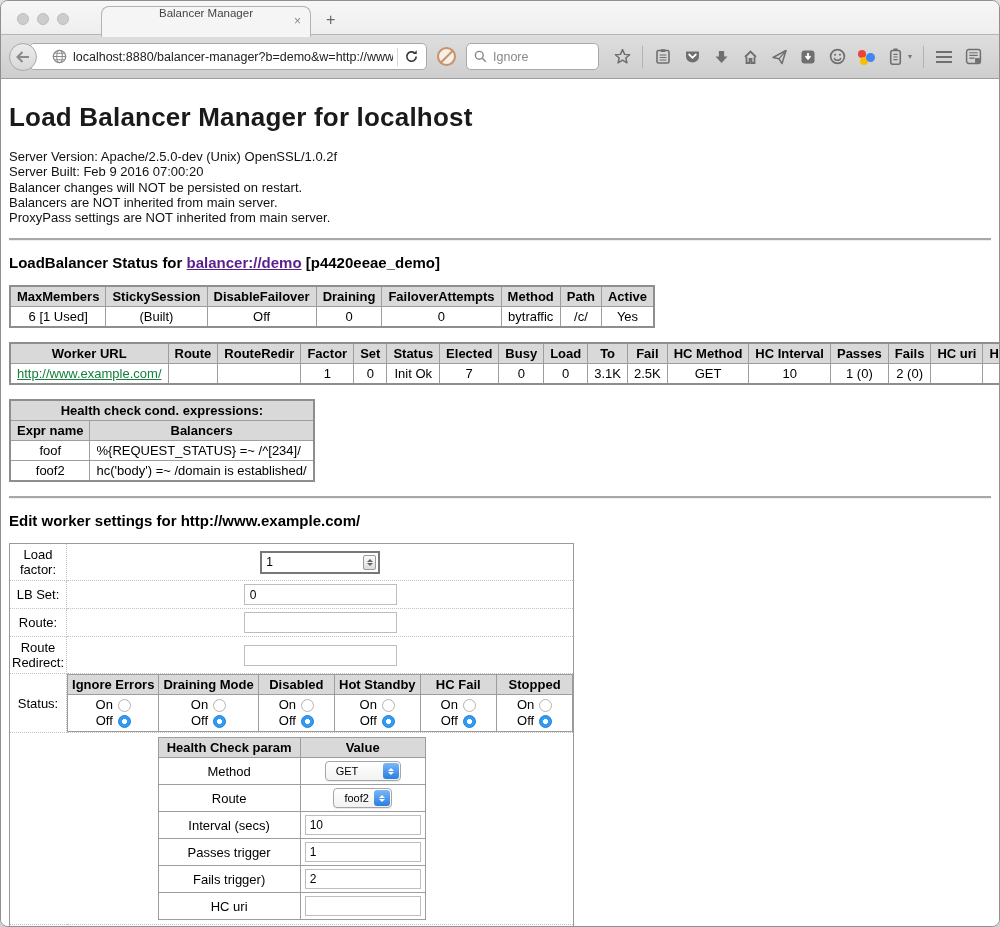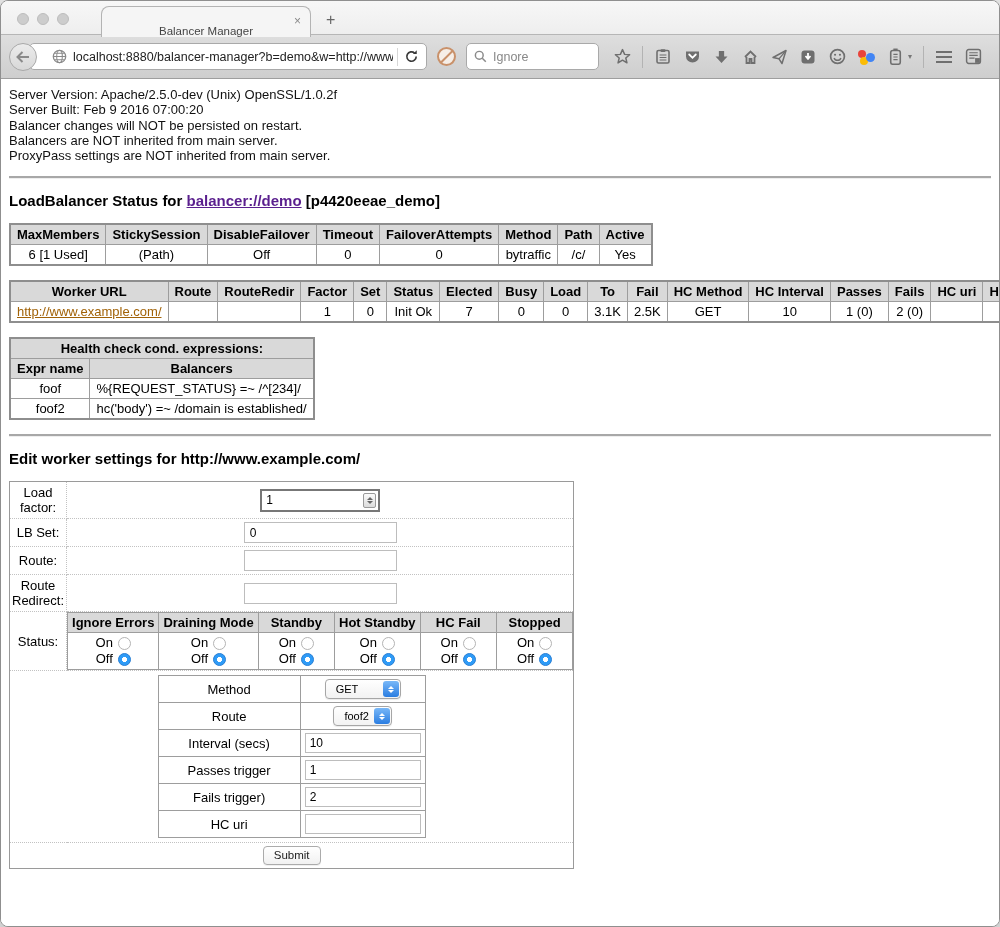--- a/index.html
+++ b/index.html
@@ -11,21 +11,21 @@
     box-shadow:0 10px 30px rgba(0,0,0,.25); position:relative;
   }
 
   
   .tabstrip { height:34px; background:linear-gradient(#f7f7f7,#eeeeee); position:relative; border-bottom:1px solid #b6b6b6; }
   .traffic { position:absolute; left:16px; top:12px; display:flex; gap:8px; }
   .traffic .dot { width:12px; height:12px; border-radius:50%; background:#cdcdcd; border:1px solid #bdbdbd; }
   .tab {
     position:absolute; left:100px; top:5px; width:210px; height:31px;
     background:#f5f5f5; border:1px solid #b3b3b3; border-bottom:none;
-    border-radius:8px 8px 0 0; display:flex; align-items:flex-end; justify-content:center;
+    border-radius:8px 8px 0 0; display:flex; align-items:flex-start; justify-content:center;
     font-size:11.5px; color:#444;
   }
   .tab .close { position:absolute; right:9px; top:8px; color:#8a8a8a; font-size:12px; line-height:12px; cursor:default; }
   .newtab { position:absolute; left:325px; top:10px; font-size:16px; color:#666; }
 
   
   .toolbar {
     height:44px; background:linear-gradient(#dedede,#cecece);
     border-bottom:1px solid #9e9e9e; display:flex; align-items:center; padding:0 8px; gap:6px;
   }
@@ -66,21 +66,21 @@
   .page { background:#fff; height:848px; padding:8px 8px 0 8px; color:#000; overflow:hidden; }
   h1.title { font-size:26px; font-weight:bold; color:#1a1a1a; margin:15px 0 16px 0; letter-spacing:.2px; }
   .info { font-size:13px; line-height:15.3px; color:#111; }
   hr.rule { border:none; border-top:2px solid #a8a8a8; border-bottom:1px solid #eee; margin:13px 0; }
   h3.sect { font-size:15px; font-weight:bold; margin:4px 0 14px 0; }
   h3.sect a { color:#5a1f8e; }
 
   table.dt { border-collapse:collapse; border:2px solid #8e8e8e; font-size:13px; margin-bottom:14px; }
   .dt th, .dt td { border:1px solid #9d9d9d; padding:2px 6px; text-align:center; white-space:nowrap; }
   .dt th { background:#d9d9d9; }
-  .dt a { color:#a16207; }
+  .dt a { color:#15803d; }
   .dt td.l { text-align:left; }
   table.wide { width:984px; }
 
   
   table.form { border-collapse:collapse; border:1px solid #9a9a9a; width:564px; font-size:13px; }
   .form > tbody > tr > td { border:1px dotted #c2c2c2; padding:3px 2px; text-align:center; vertical-align:middle; }
   .form td.lab { width:100px; }
 
   .txt { border:1px solid #bdbdbd; height:21px; width:153px; font-size:12px; padding:1px 5px; font-family:"Liberation Sans",sans-serif; }
   .numwrap { display:inline-flex; align-items:center; border:2px solid #777; width:120px; height:23px; background:#fff; padding-left:4px; position:relative; }
@@ -238,20 +238,21 @@
         <svg width="17" height="17" viewBox="0 0 16 16">
             <rect x="1.5" y="1.5" width="13" height="13" rx="2" fill="none" stroke="#6f6f6f" stroke-width="1.4"></rect>
             <path d="M4 4.5 h8 M4 7 h8 M4 9.5 h5" stroke="#6f6f6f" stroke-width="1.1"></path>
             <rect x="9.5" y="9.5" width="4.5" height="4.5" fill="#6f6f6f"></rect>
           </svg>
       </span>
     </div>
   </div>
 
   <div class="page">
+    <h1 class="title">Load Balancer Manager for localhost</h1>
 
     <div class="info">
       <div>Server Version: Apache/2.5.0-dev (Unix) OpenSSL/1.0.2f</div>
       <div>Server Built: Feb 9 2016 07:00:20</div>
       <div>Balancer changes will NOT be persisted on restart.</div>
       <div>Balancers are NOT inherited from main server.</div>
       <div>ProxyPass settings are NOT inherited from main server.</div>
     </div>
 
     <hr class="rule">
@@ -259,29 +260,29 @@
     <h3 class="sect">
       <span>LoadBalancer Status for </span><a href="#">balancer://demo</a><span> [p4420eeae_demo]</span>
     </h3>
 
     <table class="dt">
       <tbody>
           <tr>
         <th>MaxMembers</th>
         <th>StickySession</th>
         <th>DisableFailover</th>
-        <th>Timeout</th>
+        <th>Draining</th>
         <th>FailoverAttempts</th>
         <th>Method</th>
         <th>Path</th>
         <th>Active</th>
       </tr>
       <tr>
         <td>6 [1 Used]</td>
-        <td>(Path)</td>
+        <td>(Built)</td>
         <td>Off</td>
         <td>0</td>
         <td>0</td>
         <td>bytraffic</td>
         <td>/c/</td>
         <td>Yes</td>
       </tr>
     </tbody>
       </table>
 
@@ -379,21 +380,21 @@
         <td><input class="txt" value="" style=""></td>
       </tr>
       <tr>
         <td class="lab">Status:</td>
         <td style="padding:0;">
           <table class="status">
             <tbody>
                   <tr>
               <th>Ignore Errors</th>
               <th>Draining Mode</th>
-              <th>Standby</th>
+              <th>Disabled</th>
               <th>Hot Standby</th>
               <th>HC Fail</th>
               <th>Stopped</th>
             </tr>
             <tr>
               <td>
                 <div class="ropt">
                         <span>On</span>
                         <span class="radio"></span>
                       </div>
@@ -454,20 +455,24 @@
               </td>
             </tr>
           </tbody>
               </table>
         </td>
       </tr>
       <tr>
         <td colspan="2" style="padding:4px 0;">
           <table class="hc">
             <tbody>
+                  <tr>
+              <th>Health Check param</th>
+              <th>Value</th>
+            </tr>
             <tr>
               <td class="p">Method</td>
               <td class="v">
                 <span class="sel" style="min-width:76px;">
                   <span>GET</span>
                   <span class="chev">
                           <i class="up"></i>
                           <i class="dn"></i>
                         </span>
                 </span>

